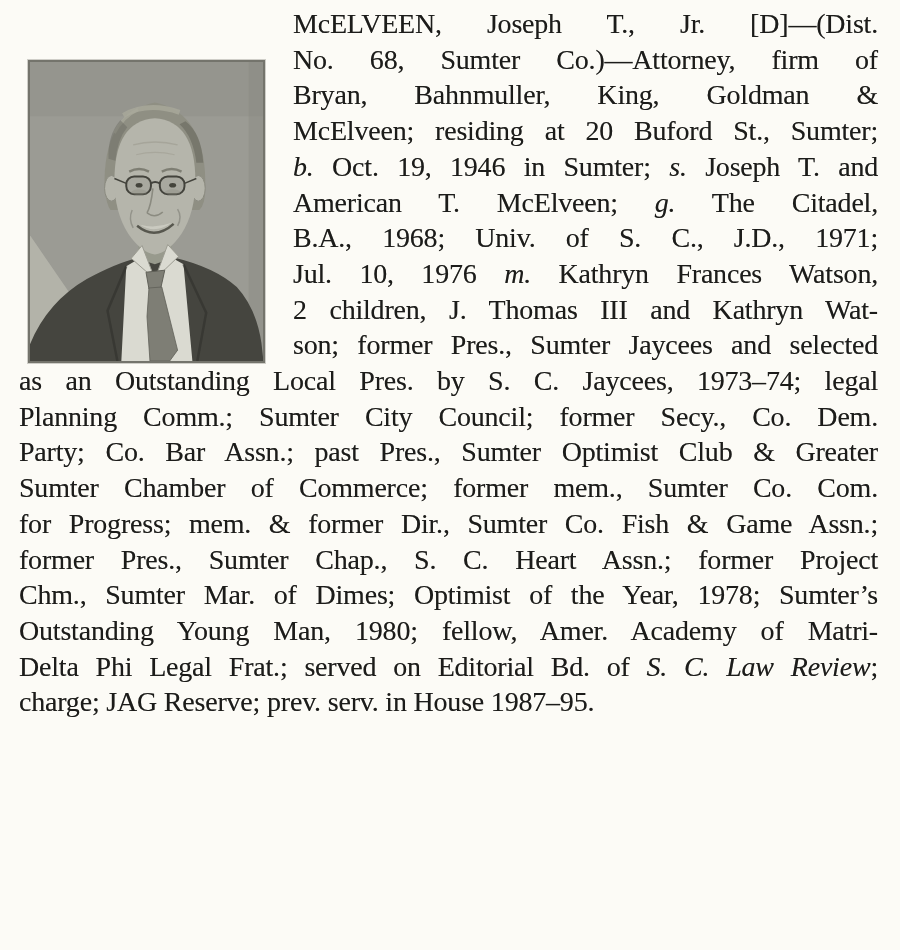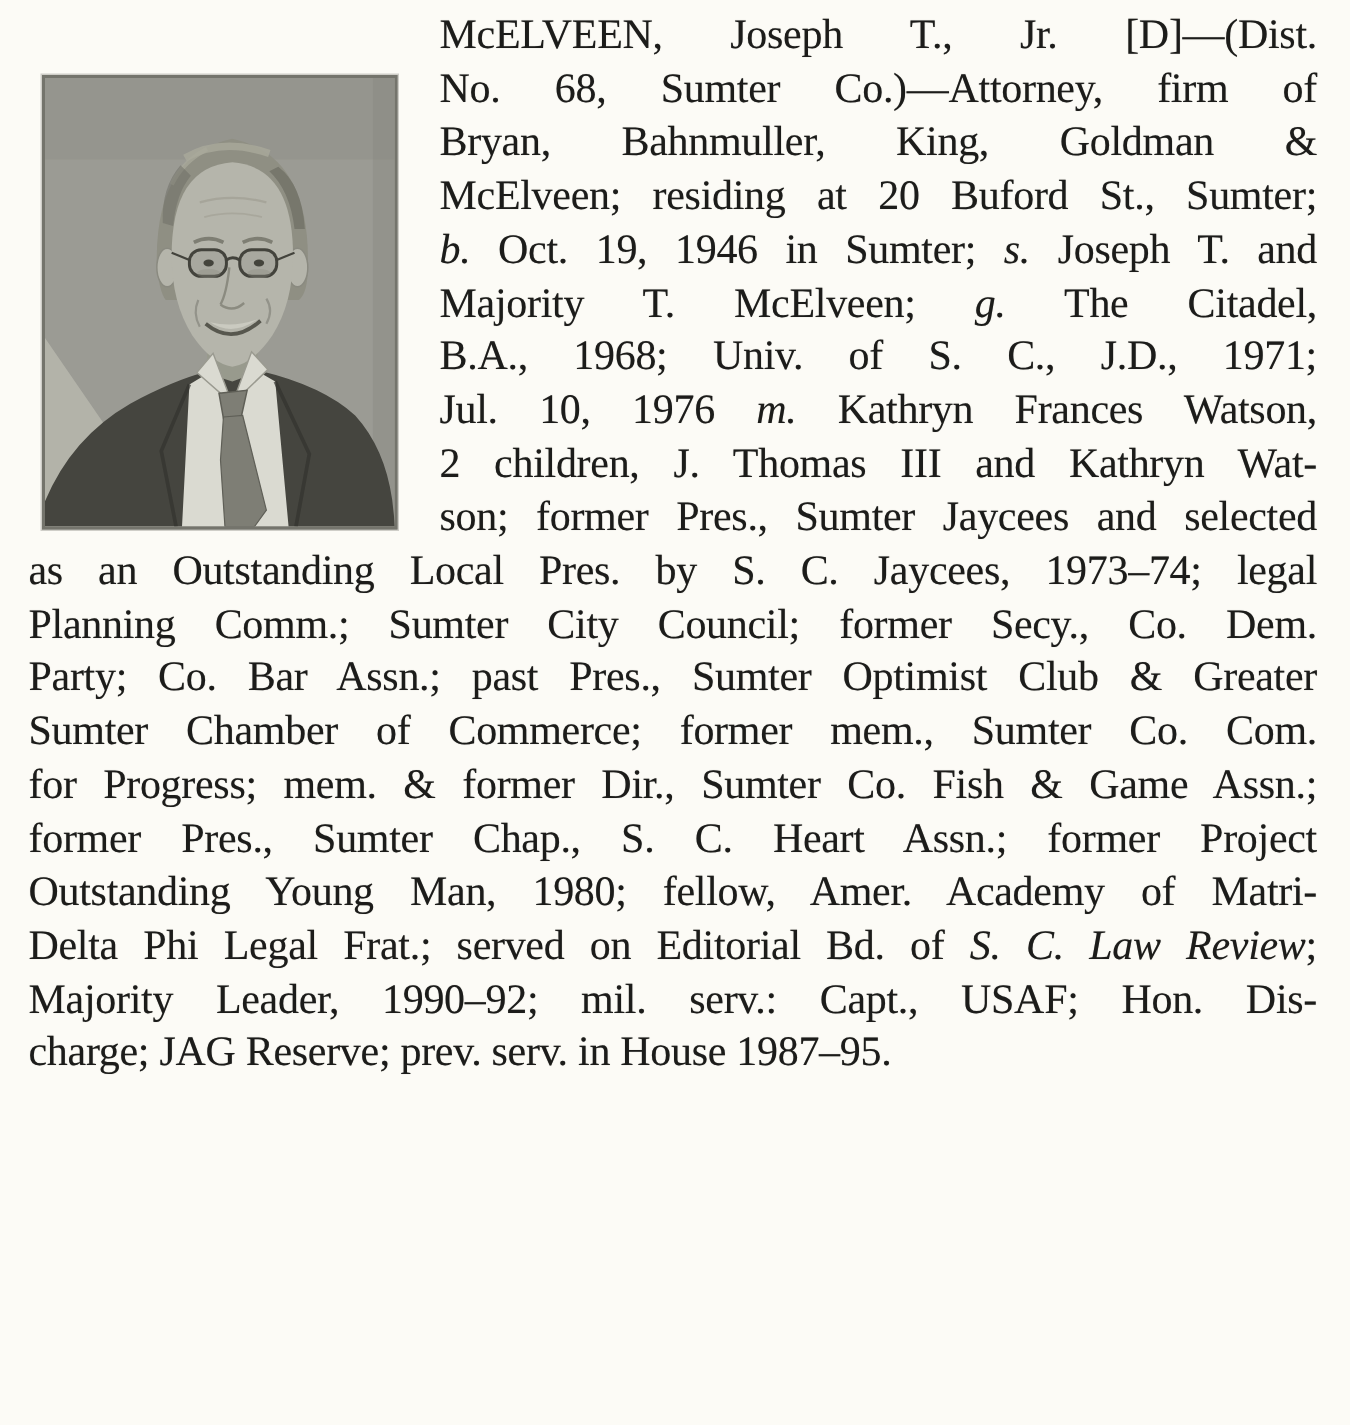--- a/index.html
+++ b/index.html
@@ -13,21 +13,21 @@
   html,body{width:900px;height:950px;overflow:hidden;}
   body{
     background:var(--paper);
     font-family:"Liberation Serif","DejaVu Serif",serif;
     color:var(--ink);
   }
   .page{
     width:900px;height:950px;
     padding:6px 22px 0 19px;
   }
-  .top-row{display:flex;align-items:center;}
+  .top-row{display:flex;align-items:flex-end;}
   .photo-frame{
     flex:0 0 auto;
     width:237px;height:303px;
     margin:33px 28px 0 9px;
     border:2px solid var(--frame);
     background:var(--photo-bg);
     box-shadow:0 0 0 1px rgba(70,70,62,.25);
   }
   .photo-frame svg{display:block;width:100%;height:100%;}
   .lines-beside{flex:1 1 auto;min-width:0;}
@@ -111,35 +111,35 @@
           <path d="M 156,205 L 179,254 L 170,303" stroke="#31312c" stroke-width="2.5" fill="none" opacity="0.65"></path>
         </svg>
       </div>
 
       <div class="lines-beside" id="lines-beside">
           <div class="bio-line"><span>McELVEEN, Joseph T., Jr. [D]—(Dist.</span></div>
           <div class="bio-line"><span>No. 68, Sumter Co.)—Attorney, firm of</span></div>
           <div class="bio-line"><span>Bryan, Bahnmuller, King, Goldman &amp;</span></div>
           <div class="bio-line"><span>McElveen; residing at 20 Buford St., Sumter;</span></div>
           <div class="bio-line"><span class="it">b.</span><span> Oct. 19, 1946 in Sumter; </span><span class="it">s.</span><span> Joseph T. and</span></div>
-          <div class="bio-line"><span>Majority T. McElveen; </span><span class="it">g.</span><span> The Citadel,</span></div>
+          <div class="bio-line"><span>American T. McElveen; </span><span class="it">g.</span><span> The Citadel,</span></div>
           <div class="bio-line"><span>B.A., 1968; Univ. of S. C., J.D., 1971;</span></div>
           <div class="bio-line"><span>Jul. 10, 1976 </span><span class="it">m.</span><span> Kathryn Frances Watson,</span></div>
           <div class="bio-line"><span>2 children, J. Thomas III and Kathryn Wat-</span></div>
           <div class="bio-line"><span>son; former Pres., Sumter Jaycees and selected</span></div>
         </div>
     </div>
 
     <div id="lines-full">
         <div class="bio-line"><span>as an Outstanding Local Pres. by S. C. Jaycees, 1973–74; legal</span></div>
         <div class="bio-line"><span>Planning Comm.; Sumter City Council; former Secy., Co. Dem.</span></div>
         <div class="bio-line"><span>Party; Co. Bar Assn.; past Pres., Sumter Optimist Club &amp; Greater</span></div>
         <div class="bio-line"><span>Sumter Chamber of Commerce; former mem., Sumter Co. Com.</span></div>
         <div class="bio-line"><span>for Progress; mem. &amp; former Dir., Sumter Co. Fish &amp; Game Assn.;</span></div>
         <div class="bio-line"><span>former Pres., Sumter Chap., S. C. Heart Assn.; former Project</span></div>
+        <div class="bio-line"><span>Chm., Sumter Mar. of Dimes; Optimist of the Year, 1978; Sumter’s</span></div>
         <div class="bio-line"><span>Outstanding Young Man, 1980; fellow, Amer. Academy of Matri-</span></div>
         <div class="bio-line"><span>Delta Phi Legal Frat.; served on Editorial Bd. of </span><span class="it">S. C. Law Review</span><span>;</span></div>
-        <div class="bio-line"><span>Majority Leader, 1990–92; mil. serv.: Capt., USAF; Hon. Dis-</span></div>
         <div class="bio-line last-line"><span>charge; JAG Reserve; prev. serv. in House 1987–95.</span></div>
       </div>
 
   </div>
 </div>
 
 </body></html>

